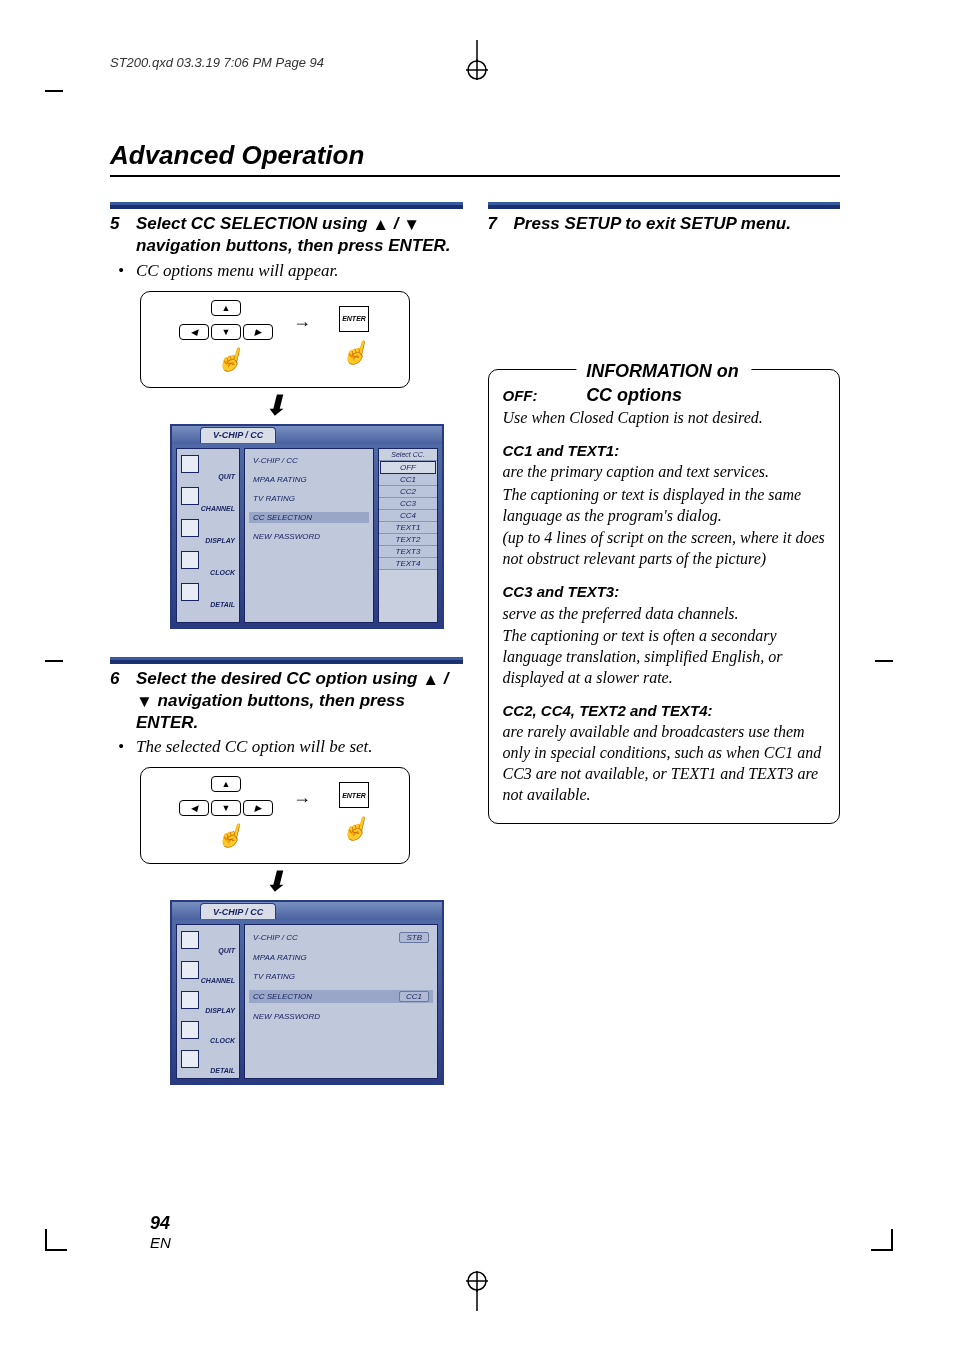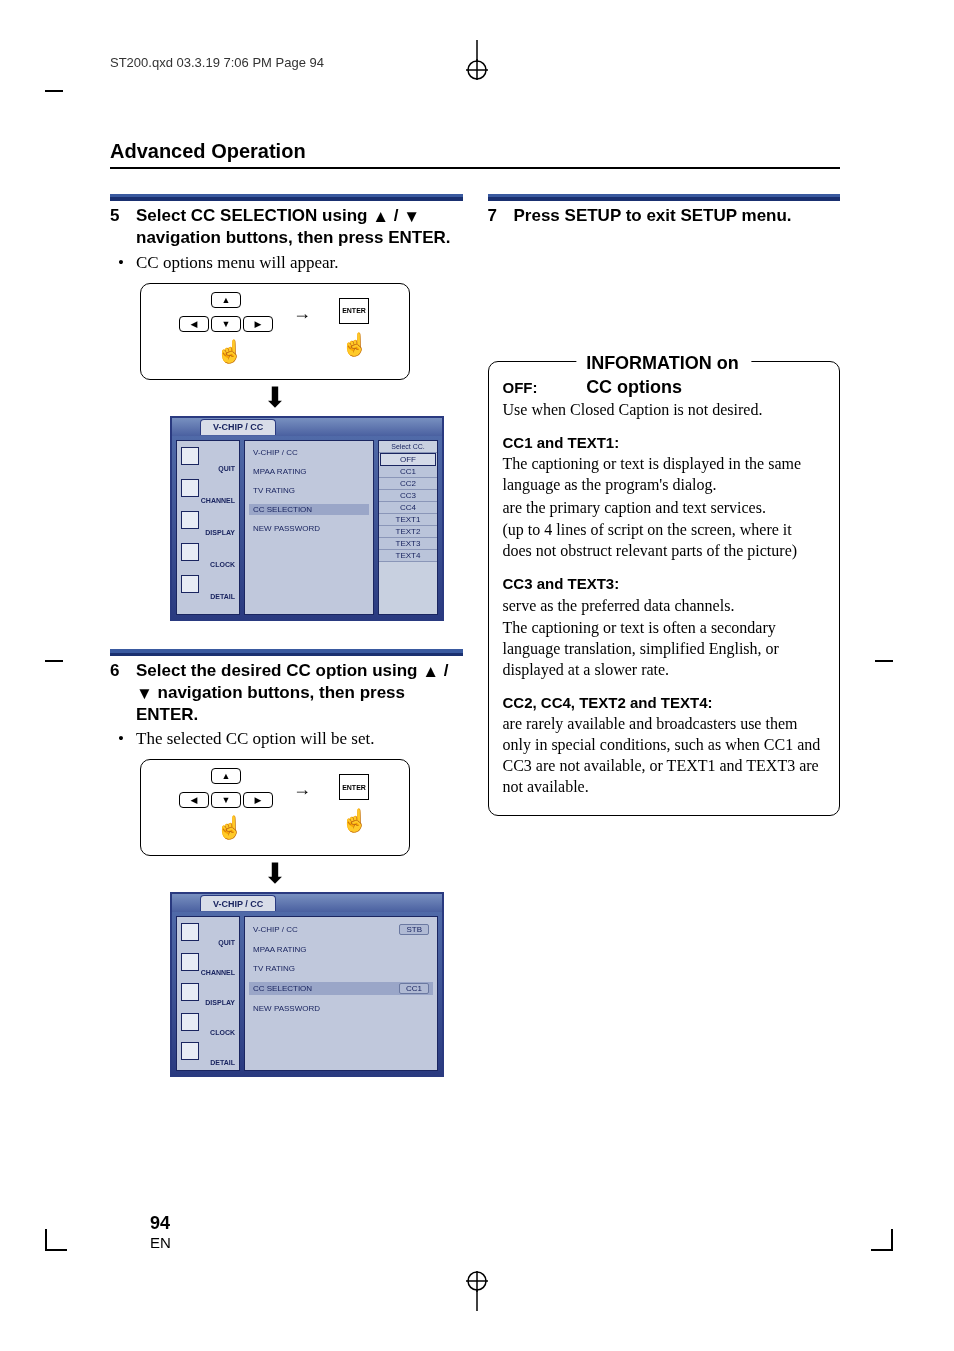--- a/index.html
+++ b/index.html
@@ -7,41 +7,42 @@
     background: #fff;
     font-family: "Times New Roman", Times, serif;
     color: #000;
   }
   .page {
     width: 938px;
     height: 1351px;
     position: relative;
     box-sizing: border-box;
     padding: 55px 98px 40px 110px;
+    font-style: italic;
   }
   .header-line {
     font-family: Arial, Helvetica, sans-serif;
     font-size: 13px;
     color: #333;
     margin-bottom: 70px;
   }
   .crop-top { position: absolute; top: 40px; left: 464px; }
   .crop-bot { position: absolute; bottom: 40px; left: 464px; }
   .crop-top svg, .crop-bot svg { display: block; }
   .tick-l { position: absolute; left: 45px; top: 660px; width: 18px; height: 2px; background: #000; }
   .tick-r { position: absolute; right: 45px; top: 660px; width: 18px; height: 2px; background: #000; }
   .corner { position: absolute; width: 20px; height: 20px; }
   .corner.lft { left: 45px; bottom: 100px; border-left: 2px solid #000; border-top: 2px solid #000; transform: rotate(-90deg); }
   .corner.rgt { right: 45px; bottom: 100px; border-left: 2px solid #000; border-top: 2px solid #000; transform: rotate(180deg); }
   .hlinecorner { position:absolute; top:90px; }
   .hlinecorner.left { left:45px; width:18px; height:2px; background:#000;}
   .section-title {
     font-family: Arial, Helvetica, sans-serif;
     font-weight: bold;
-    font-size: 20px;
+    font-size: 26px;
     padding-bottom: 4px;
     border-bottom: 2px solid #000;
     margin-bottom: 25px;
   }
   .columns {
     display: flex;
     gap: 25px;
   }
   .col {
     flex: 1 1 0;
@@ -407,22 +408,22 @@
         <span>Press SETUP to exit SETUP menu.</span>
       </div>
 
       <div class="info-box">
         <legend>INFORMATION on  CC options</legend>
 
         <div class="info-h" style="margin-top:4px;">OFF:</div>
         <p>Use when Closed Caption is not desired.</p>
 
         <div class="info-h">CC1 and TEXT1:</div>
+        <p>are the primary caption and text services.</p>
         <p>The captioning or text is displayed in the same language as the program's dialog.</p>
-        <p>are the primary caption and text services.</p>
         <p>(up to 4 lines of script on the screen, where it does not obstruct relevant parts of the picture)</p>
 
         <div class="info-h">CC3 and TEXT3:</div>
         <p>serve as the preferred data channels.</p>
         <p>The captioning or text is often a secondary language translation, simplified English, or displayed at a slower rate.</p>
 
         <div class="info-h">CC2, CC4, TEXT2 and TEXT4:</div>
         <p>are rarely available and broadcasters use them only in special conditions, such as when CC1 and CC3 are not available, or TEXT1 and TEXT3 are not available.</p>
       </div>
 

